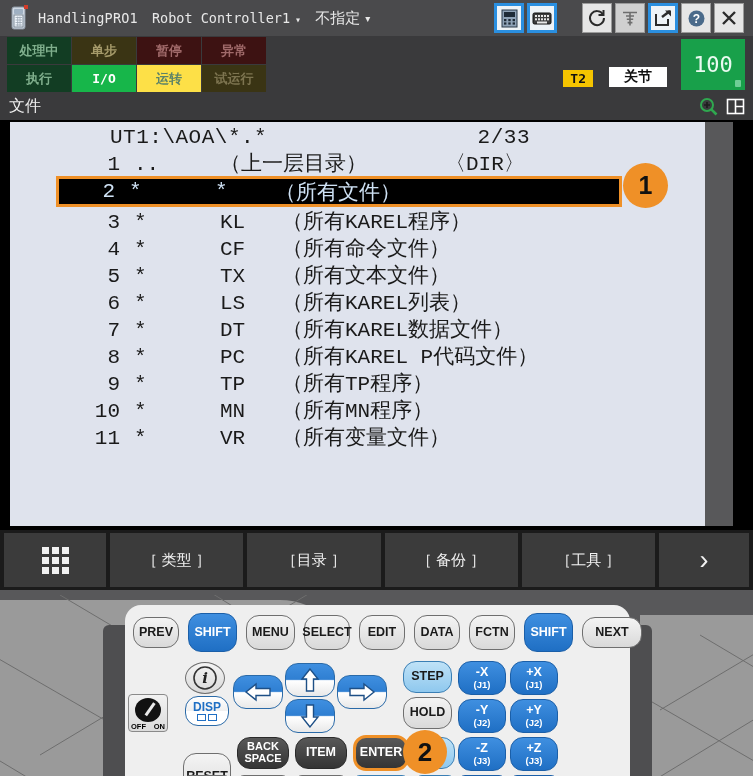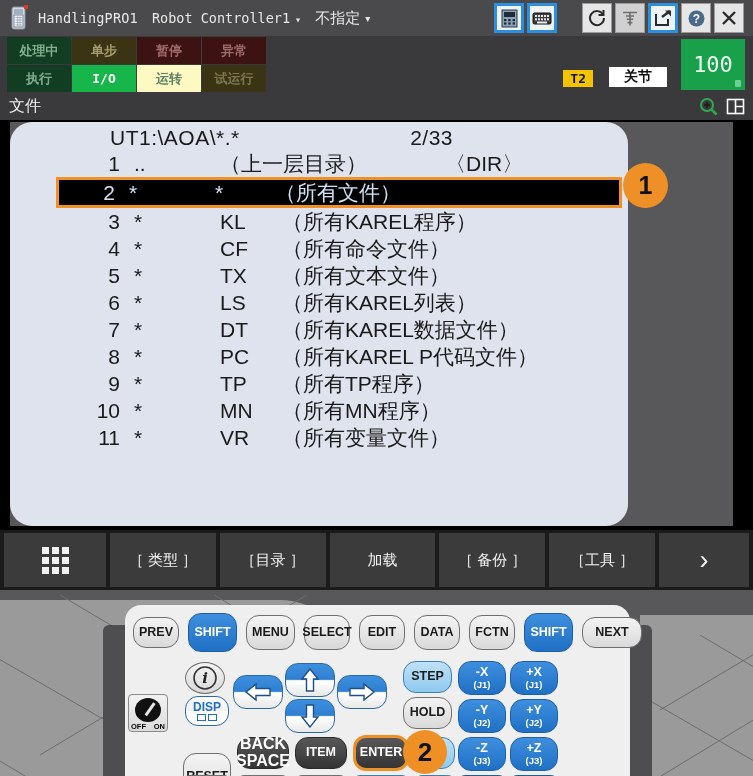--- a/index.html
+++ b/index.html
@@ -100,24 +100,23 @@
   .panelhdr {
     position: absolute; left: 0; top: 93px; width: 753px; height: 27px;
     background: #3a3a3c; display: flex; align-items: center;
   }
   .panelhdr .ttl { color: #f0f0f0; font-size: 16px; margin-left: 9px; }
   .panelhdr .spacer { flex: 1 1 auto; }
   .hdr-icon { margin-right: 8px; display: flex; align-items: center; }
 
   
   .screen {
-    position: absolute; left: 10px; top: 122px; width: 618px; height: 404px;
+    position: absolute; left: 10px; top: 122px; width: 695px; height: 404px;
     background: #dfe3ed; overflow: hidden;
-    font-family: Liberation Sans, sans-serif;
-    border-radius: 22px;
+    font-family: Liberation Mono, monospace;
   }
   .screen-border-l { position: absolute; left: 0; top: 120px; width: 10px; height: 408px; background: #000; }
   .screen-border-r { position: absolute; left: 733px; top: 120px; width: 20px; height: 408px; background: #000; }
   .screen-border-t { position: absolute; left: 0; top: 120px; width: 753px; height: 2px; background: #000; }
   .screen-border-b { position: absolute; left: 0; top: 526px; width: 753px; height: 4px; background: #000; }
 
   .path-row {
     display: flex; font-size: 21px; color: #1a1a1a; margin: 4px 0 0 0;
     align-items: baseline;
   }
@@ -362,21 +361,21 @@
         </div>
       <div class="led" style="background: rgb(61, 18, 18); color: rgb(160, 106, 106);">
           <span>异常</span>
         </div>
       <div class="led" style="background: rgb(18, 61, 35); color: rgb(127, 174, 140);">
           <span>执行</span>
         </div>
       <div class="led mono" style="background: rgb(23, 182, 74); color: rgb(255, 255, 255);">
           <span>I/O</span>
         </div>
-      <div class="led" style="background: #fef9c3; color: rgb(92, 130, 104);">
+      <div class="led" style="background: #fde047; color: rgb(92, 130, 104);">
           <span>运转</span>
         </div>
       <div class="led" style="background: rgb(58, 52, 20); color: rgb(125, 116, 80);">
           <span>试运行</span>
         </div>
     </div>
     <div class="sb-mid">
       <span class="tag-t2">T2</span>
       <span class="tag-joint">关节</span>
     </div>
@@ -494,21 +493,20 @@
           <i></i>
           <i></i>
           <i></i>
           <i></i>
           <i></i>
           <i></i>
       </span>
     </div>
     <div class="fkey">［ 类型 ］</div>
     <div class="fkey">［目录 ］</div>
-    <div class="fkey">加载</div>
     <div class="fkey">［ 备份 ］</div>
     <div class="fkey">［工具 ］</div>
     <div class="fkey arrow">›</div>
   </div>
 
   <div class="pend-shoulder-l"></div>
   <div class="pendant">
 
     <div class="keyrow" style="left:8px; top:12px; gap:9px;">
       <div class="key" style="width:46px;height:31px;">PREV</div>
@@ -580,21 +578,21 @@
     <div class="key blue" style="position:absolute;left:333px;top:132px;width:48px;height:34px;flex-direction:column;">
       <span>-Z</span>
       <span class="sub">(J3)</span>
     </div>
     <div class="key blue" style="position:absolute;left:385px;top:132px;width:48px;height:34px;flex-direction:column;">
       <span>+Z</span>
       <span class="sub">(J3)</span>
     </div>
 
     <div class="key" style="position:absolute;left:58px;top:148px;width:48px;height:48px;">RESET</div>
-    <div class="key dark" style="position:absolute;left:112px;top:132px;width:52px;height:32px;font-size:16px;text-align:center;">BACK SPACE</div>
+    <div class="key dark" style="position:absolute;left:112px;top:132px;width:52px;height:32px;font-size:11px;text-align:center;">BACK SPACE</div>
     <div class="key dark" style="position:absolute;left:170px;top:132px;width:52px;height:32px;">ITEM</div>
     <div class="key dark sel-orange" style="position:absolute;left:228px;top:130px;width:56px;height:36px;">ENTER</div>
     <div class="key lightblue" style="position:absolute;left:290px;top:132px;width:40px;height:32px;"></div>
 
     <div class="key" style="position:absolute;left:58px;top:170px;width:48px;height:14px;"></div>
     <div class="key" style="position:absolute;left:112px;top:170px;width:52px;height:14px;"></div>
     <div class="key" style="position:absolute;left:170px;top:170px;width:52px;height:14px;"></div>
     <div class="key lightblue" style="position:absolute;left:228px;top:170px;width:56px;height:14px;"></div>
     <div class="key lightblue" style="position:absolute;left:290px;top:170px;width:40px;height:14px;"></div>
     <div class="key blue" style="position:absolute;left:333px;top:170px;width:48px;height:14px;"></div>

